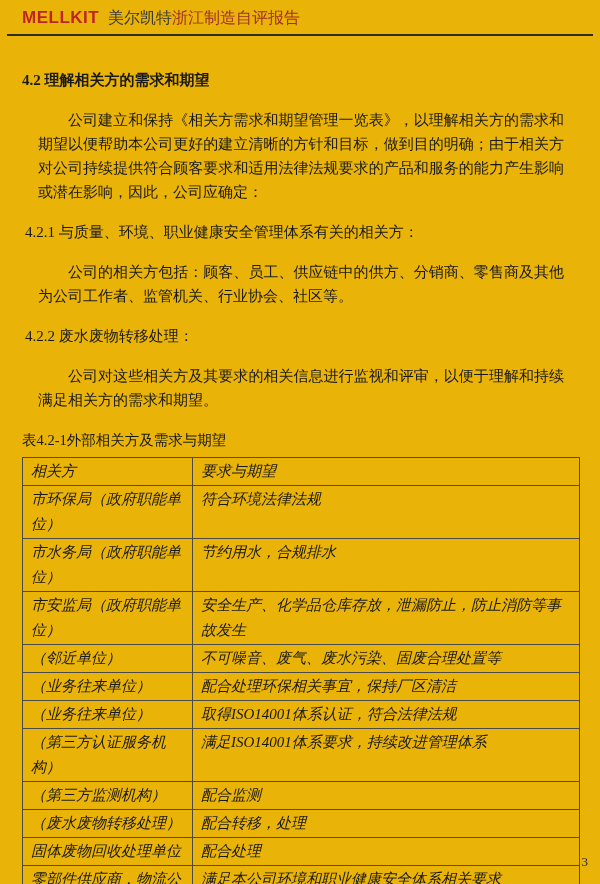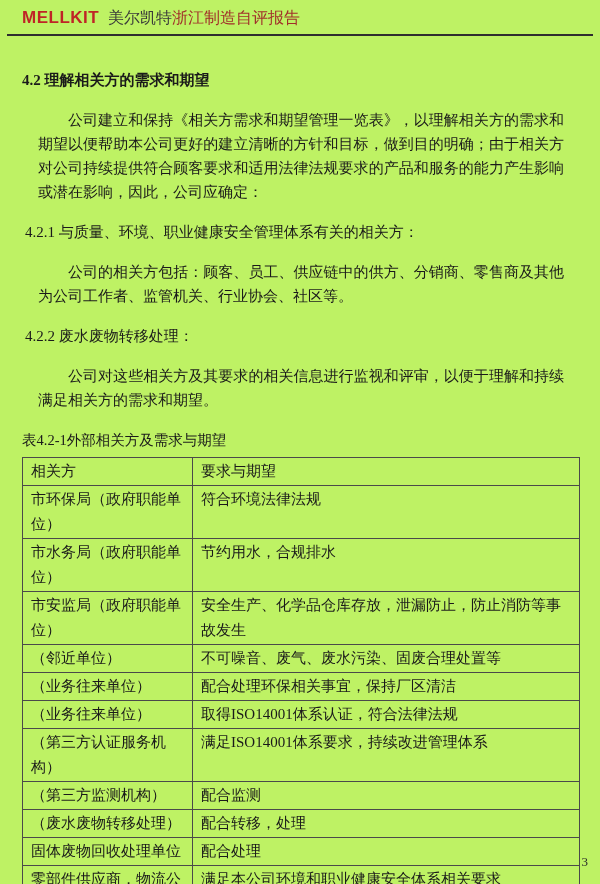--- a/index.html
+++ b/index.html
@@ -1,21 +1,21 @@
 <!DOCTYPE html>
 <html><head>
 <meta charset="utf-8">
 <style>
   html, body { margin: 0; padding: 0; background: #e8e8e8; }
   .page {
     position: relative;
     width: 600px;
     height: 884px;
     margin: 0 auto;
-    background: #bef264;
+    background: #eab308;
     color: #1a1a1a;
     font-family: "Liberation Serif", "DejaVu Serif", serif;
     font-size: 15px;
     overflow: hidden;
     box-sizing: border-box;
   }
   
   .page-header {
     margin: 0 7px;
     padding: 8px 0 5px 15px;
@@ -72,20 +72,21 @@
   table.relations td {
     border: 1px solid #4a4a4a;
     font-weight: normal;
     text-align: left;
     vertical-align: top;
     padding: 1px 8px;
     line-height: 25px;
     font-size: 15px;
     white-space: pre-line;
     overflow: hidden;
+    font-style: italic;
   }
   col.c-left  { width: 170px; }
   
   .page-number {
     position: absolute;
     right: 12px;
     bottom: 14px;
     font-size: 13px;
     color: #2a2a2a;
   }

